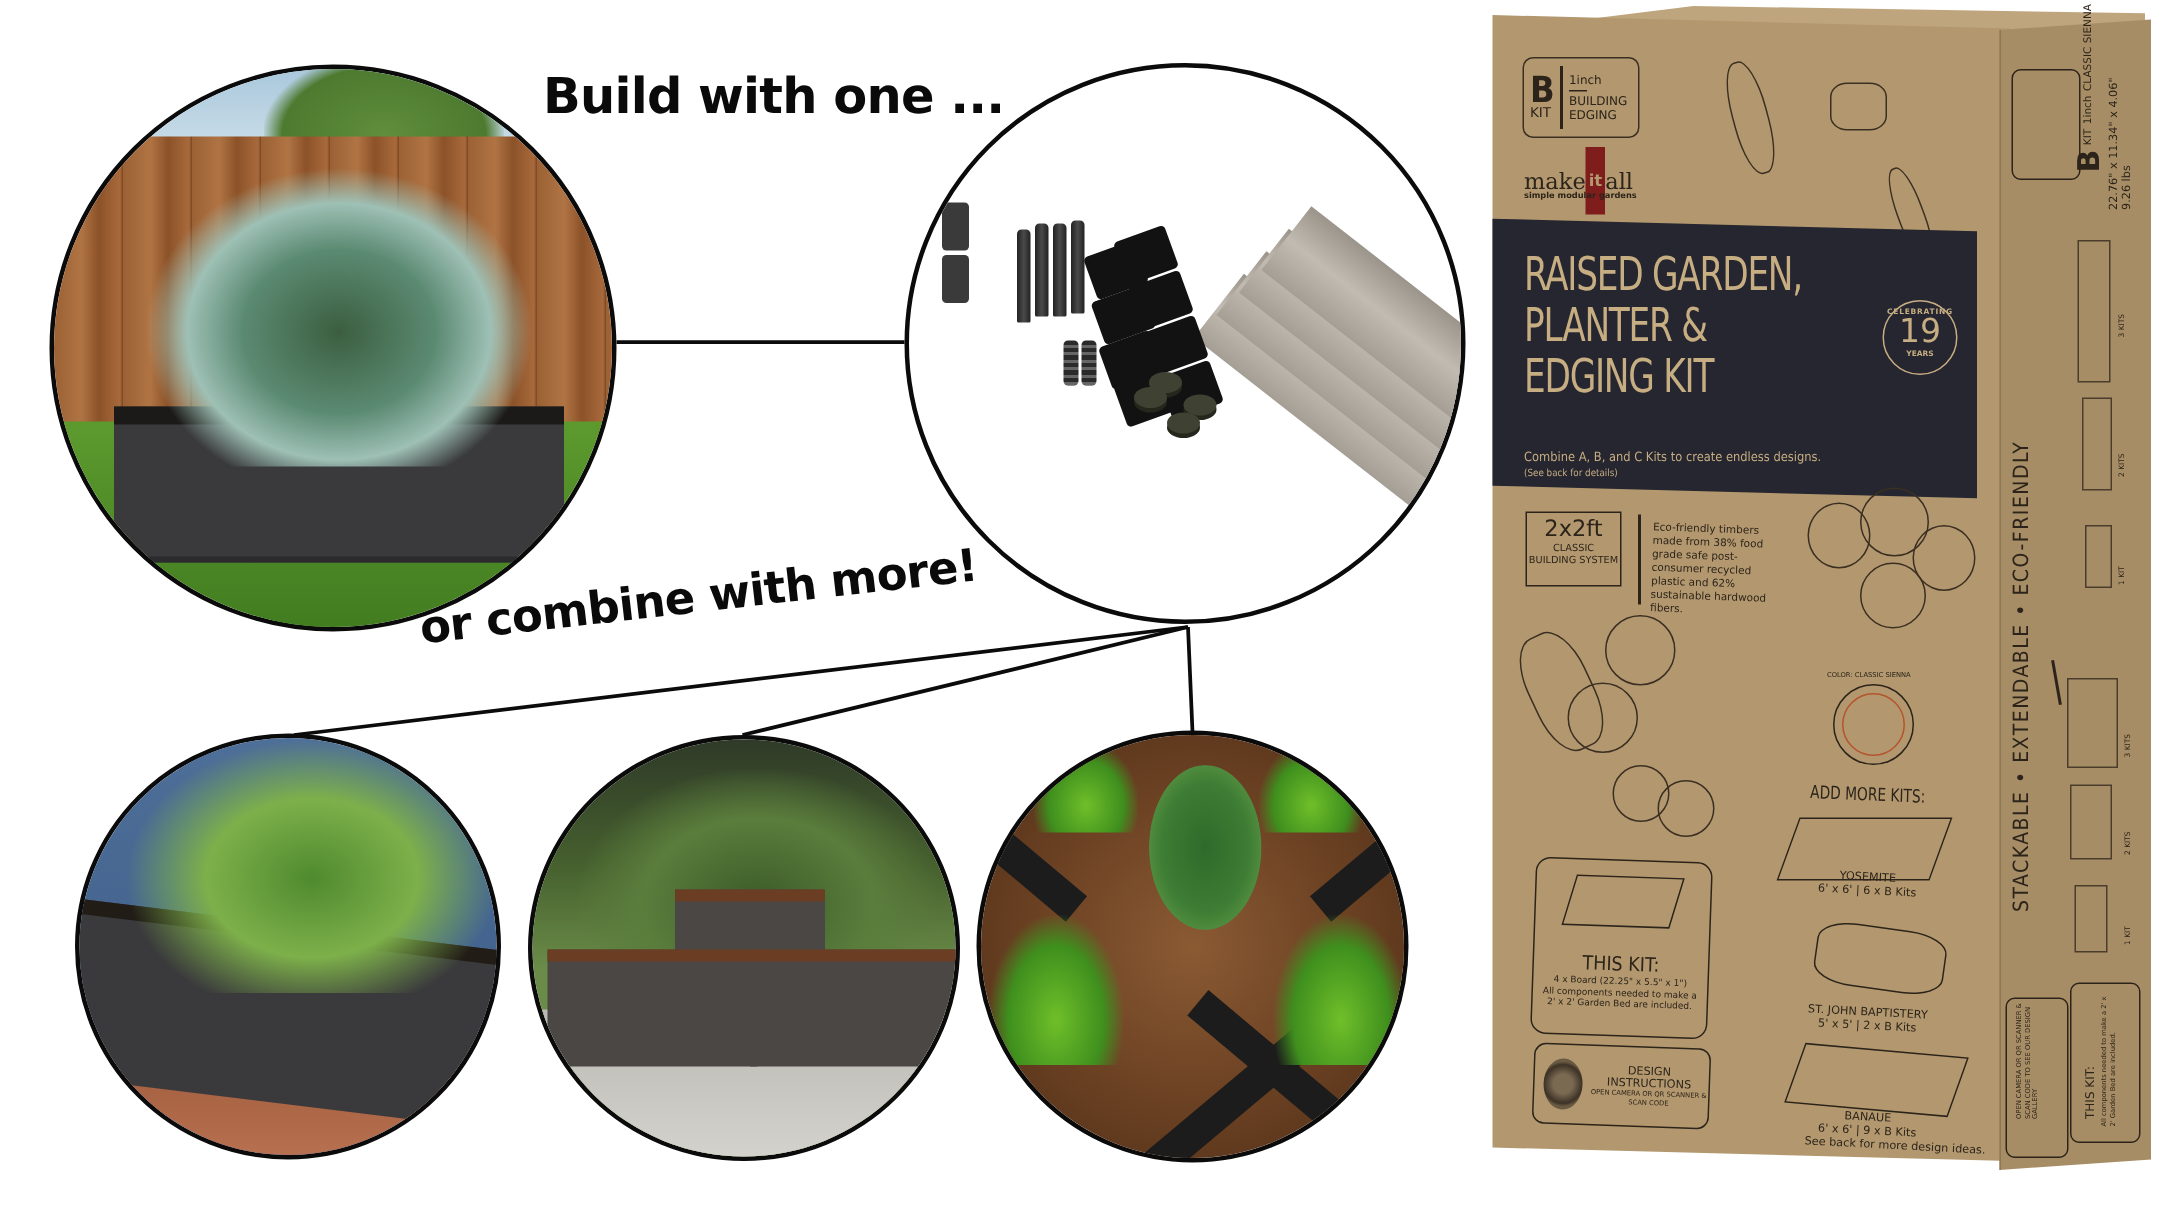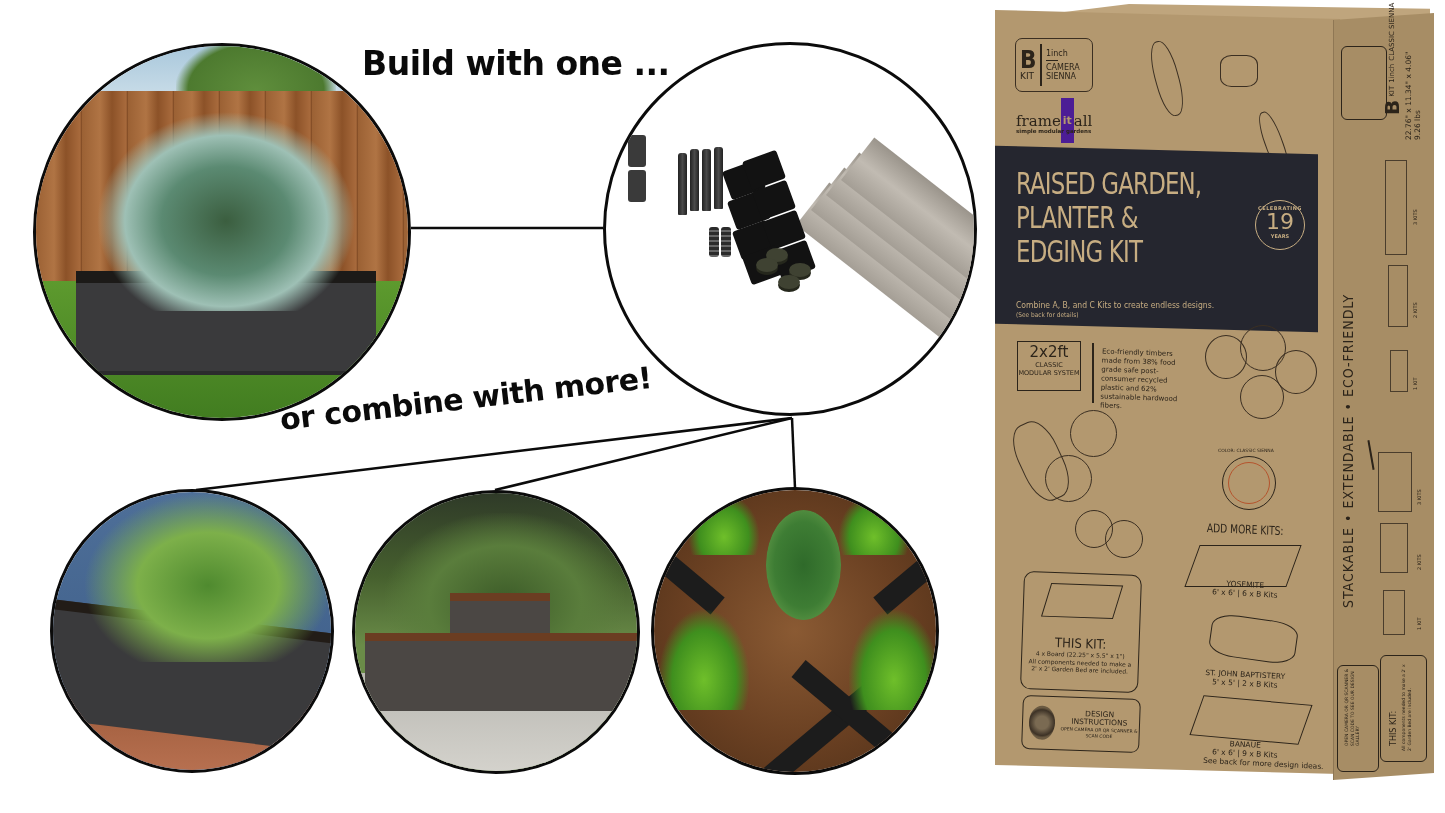--- a/index.html
+++ b/index.html
@@ -62,21 +62,21 @@
   #box-top { position:absolute; left:1000px; top:4px; width:430px; height:16px; background:#bfa57d; clip-path:polygon(0 100%, 30% 0, 100% 30%, 100% 100%); }
 
   .kitbadge { position:absolute; left:1015px; top:38px; width:78px; height:54px; border:1.5px solid #3b2f22; border-radius:7px; box-sizing:border-box; display:flex; align-items:center; padding:0 4px; gap:4px; }
   .kitbadge .big { font-size:24px; font-weight:bold; color:#2c241a; line-height:22px; text-align:center; font-family:"DejaVu Sans Condensed","DejaVu Sans", sans-serif; }
   .kitbadge .small { font-size:9px; color:#2c241a; line-height:10px; }
   .kitbadge .sep { width:1.5px; height:42px; background:#2c241a; }
   .kitbadge .right { font-size:8px; line-height:9px; color:#2c241a; }
 
   .brand { position:absolute; left:1016px; top:112px; color:#2c241a; }
   .brand .name { font-family:"DejaVu Serif", serif; font-size:15px; }
-  .brand .name b { background:#4c1d95; color:#b3986f; padding:16px 2px; font-family:"DejaVu Sans", sans-serif; font-size:11px; vertical-align:2px; }
+  .brand .name b { background:#7f1d1d; color:#b3986f; padding:16px 2px; font-family:"DejaVu Sans", sans-serif; font-size:11px; vertical-align:2px; }
   .brand .tag { font-size:5.5px; font-weight:bold; margin-top:-2px; }
 
   .band { position:absolute; left:995px; top:150px; width:323px; height:178px; background:#25262f; transform:skewY(1.5deg); }
   .title { position:absolute; left:1016px; top:166px; color:#c7ad82; font-family:"DejaVu Sans Condensed","DejaVu Sans", sans-serif; font-size:31px; line-height:34px; letter-spacing:-1px; transform:scaleX(0.82); transform-origin:left top; }
   .combine { position:absolute; left:1016px; top:300px; color:#c7ad82; font-size:8.5px; line-height:10px; transform:scaleX(0.9); transform-origin:left top; }
   .combine .sub { font-size:6.5px; }
   .badge25 { position:absolute; left:1255px; top:200px; width:48px; height:48px; border:1.2px solid #c7ad82; border-radius:50%; color:#c7ad82; text-align:center; }
   .badge25 .top { font-size:5px; font-weight:bold; margin-top:4px; letter-spacing:0.5px; }
   .badge25 .num { font-size:22px; line-height:22px; }
   .badge25 .bot { font-size:5px; font-weight:bold; }
@@ -203,27 +203,27 @@
 
 <div class="kitbadge">
   <div>
     <div class="big">B</div>
     <div class="small">KIT</div>
   </div>
   <div class="sep"></div>
   <div class="right">
     <div>1inch</div>
     <div style="height:1px;width:12px;background:#2c241a;margin:2px 0;"></div>
-    <div>CAMERA</div>
-    <div>SIENNA</div>
+    <div>BUILDING</div>
+    <div>EDGING</div>
   </div>
 </div>
 
 <div class="brand">
-  <div class="name"><span>frame</span><b>it</b><span>all</span></div>
+  <div class="name"><span>make</span><b>it</b><span>all</span></div>
   <div class="tag">simple modular gardens</div>
 </div>
 
 <div class="illus" style="left:1155px;top:40px;width:22px;height:75px;transform:rotate(-15deg);border-radius:45%;"></div>
 <div class="illus" style="left:1265px;top:110px;width:16px;height:65px;transform:rotate(-20deg);border-radius:45%;"></div>
 <div class="illus" style="left:1220px;top:55px;width:36px;height:30px;border-radius:30%;"></div>
 
 <div class="band"></div>
 <div class="title">
   <div>RAISED GARDEN,</div>
@@ -236,21 +236,21 @@
   <div class="bot">YEARS</div>
 </div>
 <div class="combine">
   <div>Combine A, B, and C Kits to create endless designs.</div>
   <div class="sub">(See back for details)</div>
 </div>
 
 <div class="modular">
   <div class="sz">2x2ft</div>
   <div class="lbl">CLASSIC</div>
-  <div class="lbl">MODULAR SYSTEM</div>
+  <div class="lbl">BUILDING SYSTEM</div>
 </div>
 <div class="vbar"></div>
 <div class="eco">Eco-friendly timbers made from 38% food grade safe post-consumer recycled plastic and 62% sustainable hardwood fibers.</div>
 
 <div class="illus" style="left:1205px;top:335px;width:40px;height:42px;"></div>
 <div class="illus" style="left:1240px;top:325px;width:44px;height:44px;"></div>
 <div class="illus" style="left:1275px;top:350px;width:40px;height:42px;"></div>
 <div class="illus" style="left:1240px;top:375px;width:42px;height:42px;"></div>
 <div class="illus" style="left:1070px;top:410px;width:45px;height:45px;"></div>
 <div class="illus" style="left:1045px;top:455px;width:45px;height:45px;"></div>

